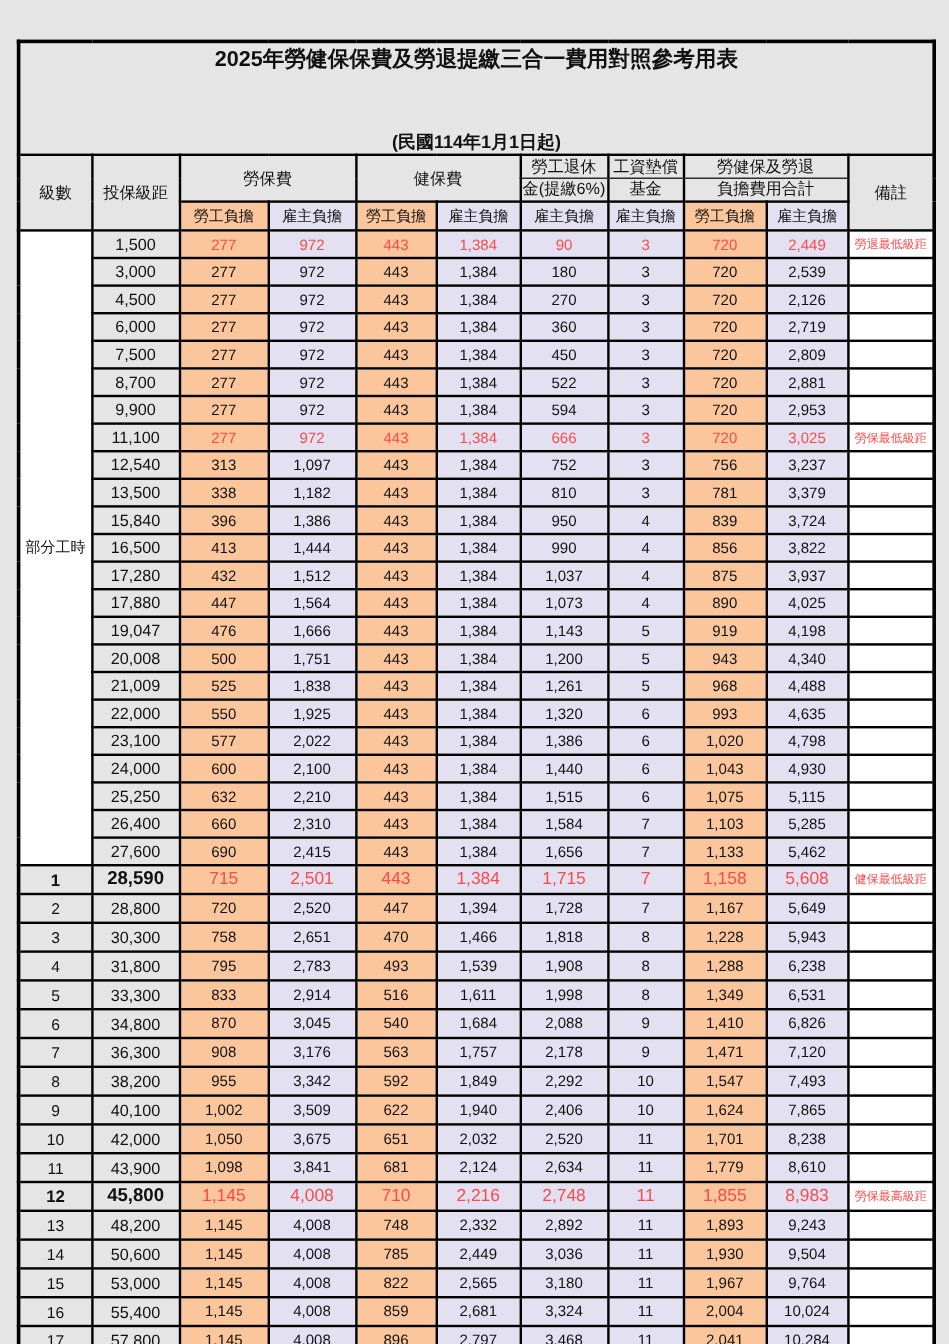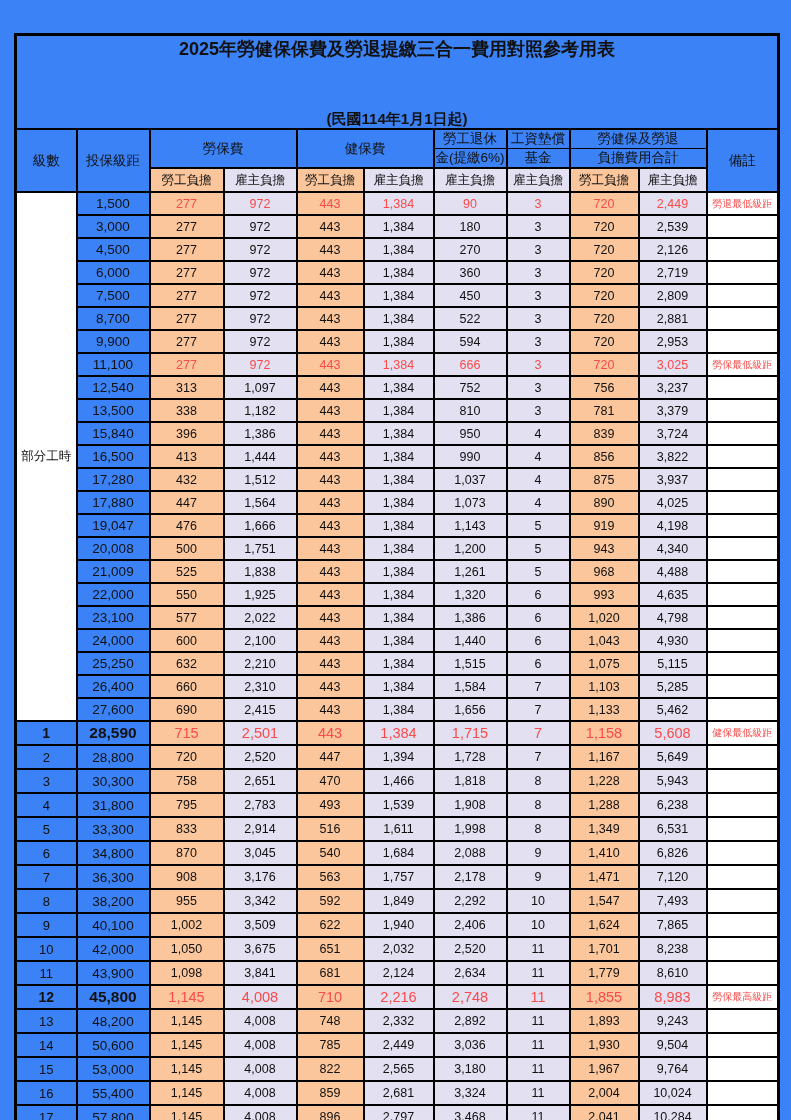--- a/index.html
+++ b/index.html
@@ -1,16 +1,16 @@
 <!DOCTYPE html>
 <html style="--employee-bg: #fbc69b; --employer-bg: #e2e0f1; --hl: #fa4a4a;"><head>
 <meta charset="utf-8">
 <style>
   html,body{margin:0;padding:0;background:#fff;}
-  .page{position:relative;width:791px;height:1120px;background:#3b82f6;
+  .page{position:relative;width:791px;height:1120px;background:#e5e5e5;
         font-family:"Liberation Sans","DejaVu Sans",sans-serif;color:#111;}
   table.fee{position:absolute;left:14px;top:33px;border-collapse:collapse;
         table-layout:fixed;width:763px;}
   table.fee th, table.fee td{border:2px solid #000;padding:0;text-align:center;
         vertical-align:middle;overflow:hidden;white-space:nowrap;}
   table.fee{border:3px solid #000;}
   
   tr.title-row th{height:50px;border-bottom:2px solid #000;}
   .title{font-size:18px;font-weight:bold;line-height:1.45;}
   .subtitle{font-size:15px;font-weight:bold;line-height:1.2;margin-top:48px;}

